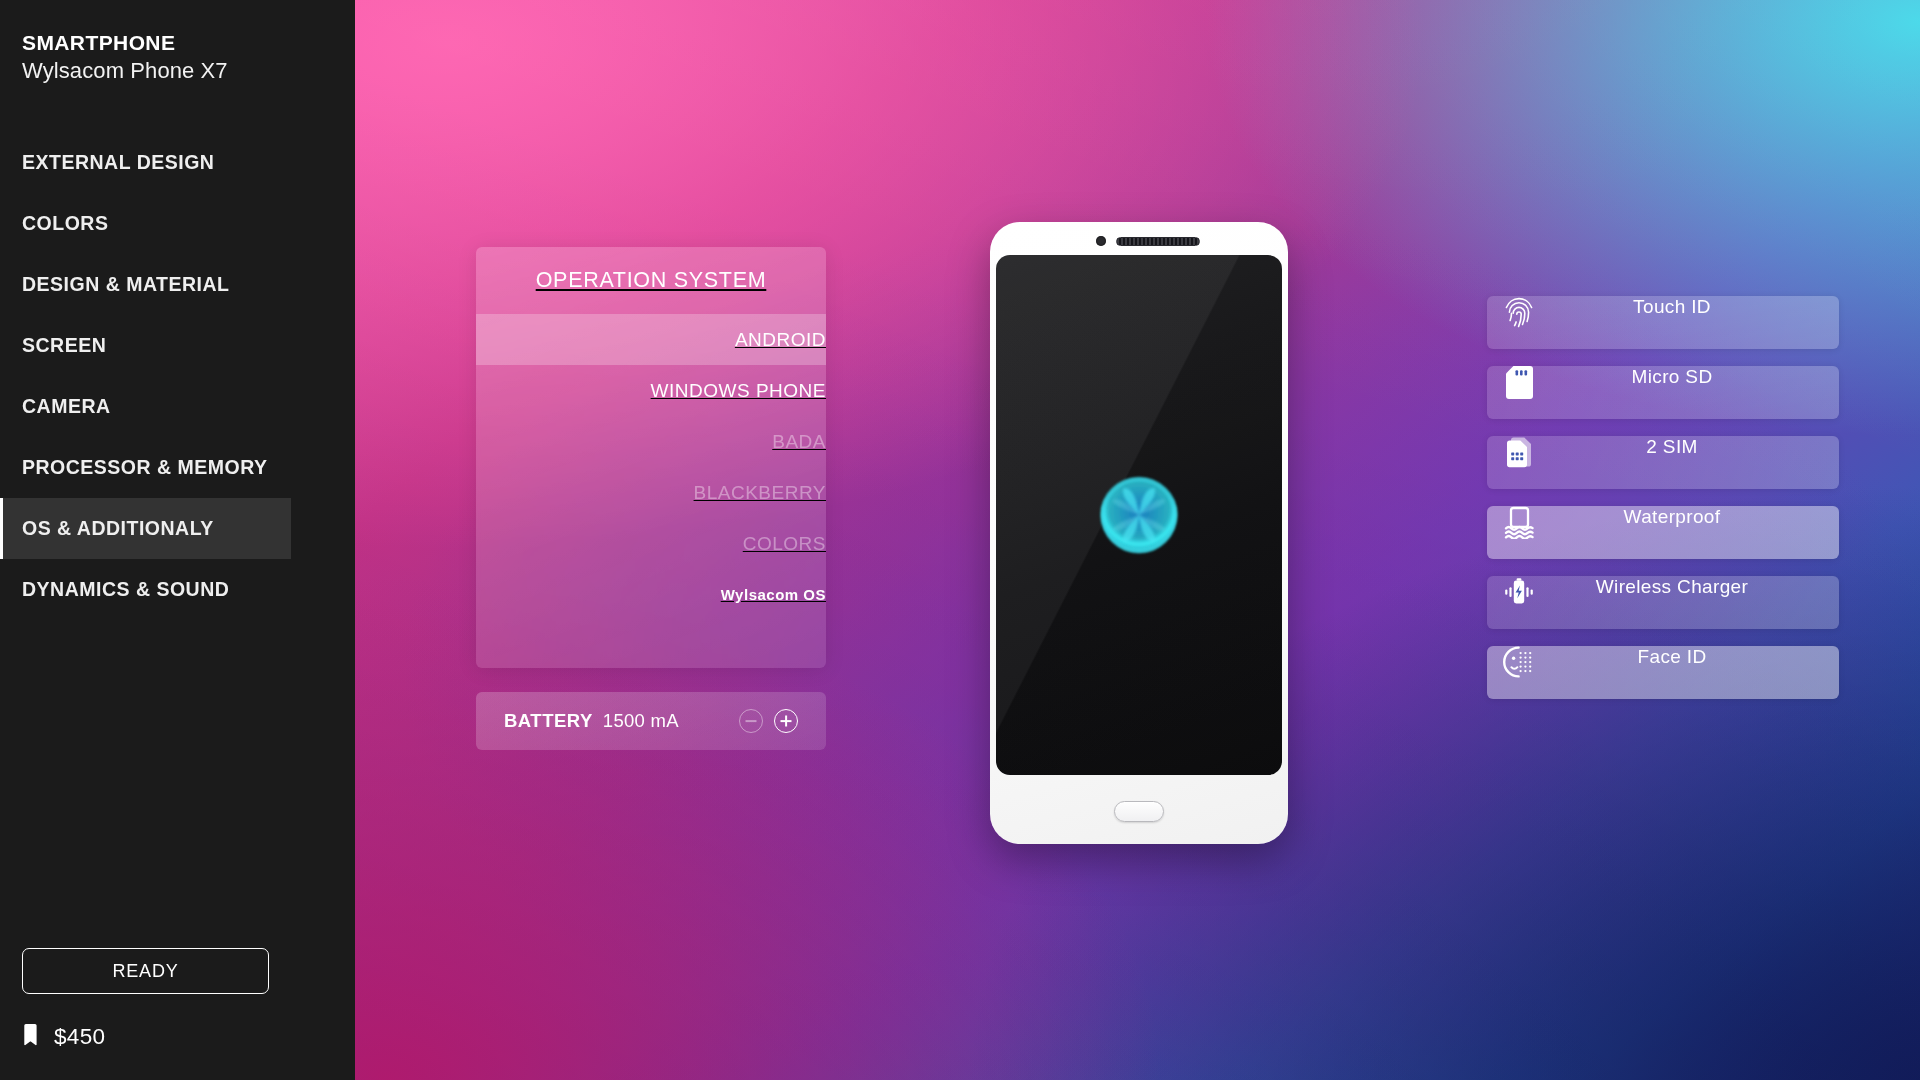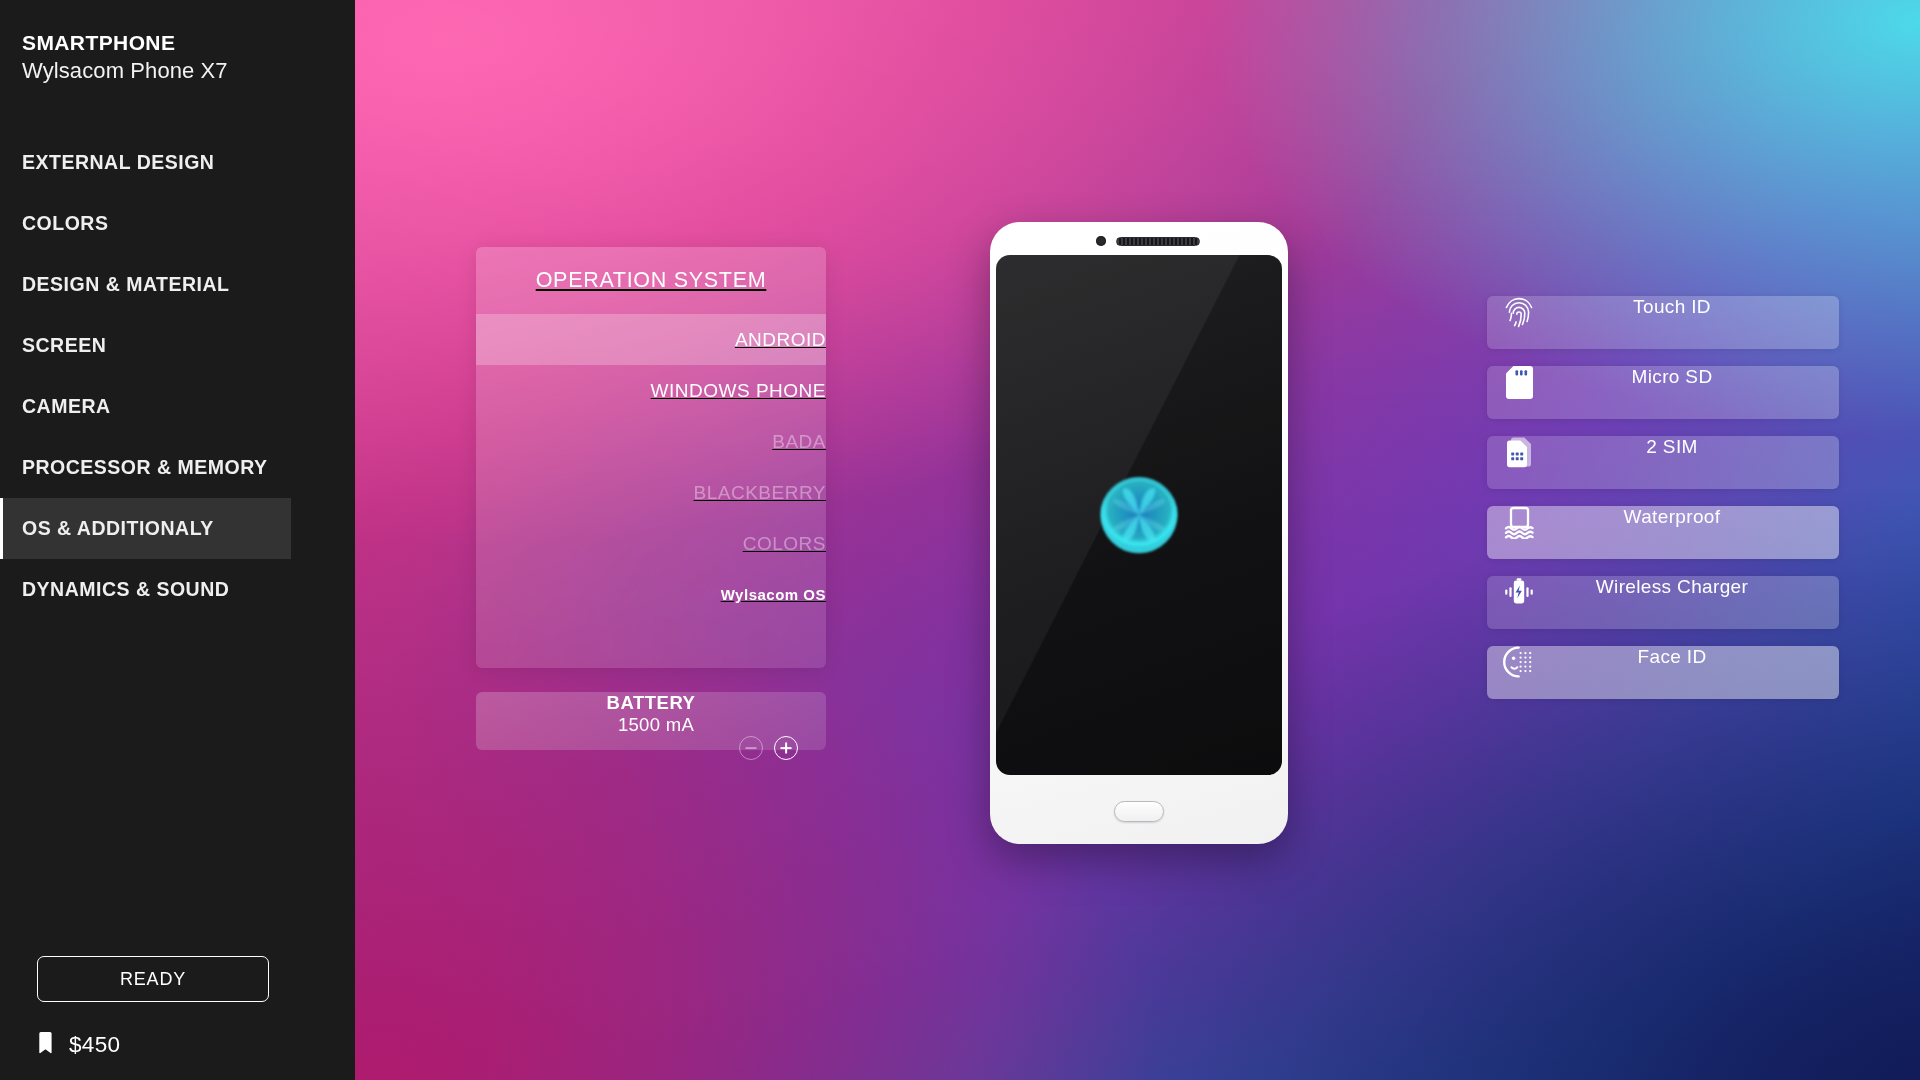--- a/index.html
+++ b/index.html
@@ -49,21 +49,21 @@
     padding-left:22px; cursor:pointer;
   }
   .nav-item .lbl {
     font-size:19.5px; color:#efefef; letter-spacing:.5px; font-weight:700;
   }
   .nav-item.active { background:#333333; }
   .nav-item.active::before {
     content:""; position:absolute; left:0; top:0; width:3px; height:100%; background:#fff;
   }
 
-  .side-bottom { position:absolute; left:0; bottom:0; width:100%; padding:0 22px 22px 37px; }
+  .side-bottom { position:absolute; left:0; bottom:8px; width:100%; padding:0 22px 22px 22px; }
   .ready-btn {
     height:46px; border:1.5px solid #ffffff; border-radius:7px;
     display:flex; align-items:center; justify-content:center;
     color:#fff; font-size:18px; letter-spacing:.8px; cursor:pointer; background:transparent;
   }
   .price-row { display:flex; align-items:center; gap:13px; margin-top:30px; }
   .price-val { color:#fff; font-size:22.5px; letter-spacing:.3px; }
 
   
   .os-panel {
@@ -84,21 +84,20 @@
   .os-row.selected { background:rgba(255,255,255,.24); }
   .os-row.disabled { color:rgba(255,255,255,.38); cursor:default; }
   .os-row.custom { font-weight:bold; font-size:15px;margin-left:40px; }
   .os-pad { height:48px; }
 
   
   .battery {
     position:absolute; left:476px; top:692px; width:350px; height:58px;
     border-radius:6px; display:flex; align-items:center; padding:0 28px;
     background:linear-gradient(160deg, rgba(255,255,255,.22) 0%, rgba(255,255,255,.13) 100%);
-    flex-direction:column;
   }
   .bat-label { color:#fff; font-size:18.5px; font-weight:bold; letter-spacing:.5px; }
   .bat-value { color:#fff; font-size:18.5px; margin-left:10px; letter-spacing:.3px; }
   .bat-ctrls { margin-left:auto; display:flex; align-items:center; gap:11px; }
   .circ-btn {
     width:24px; height:24px; border-radius:50%; border:1.6px solid #fff;
     position:relative; cursor:pointer;
   }
   .circ-btn.dim { border-color:rgba(255,255,255,.42); cursor:default; }
   .circ-btn::before {

